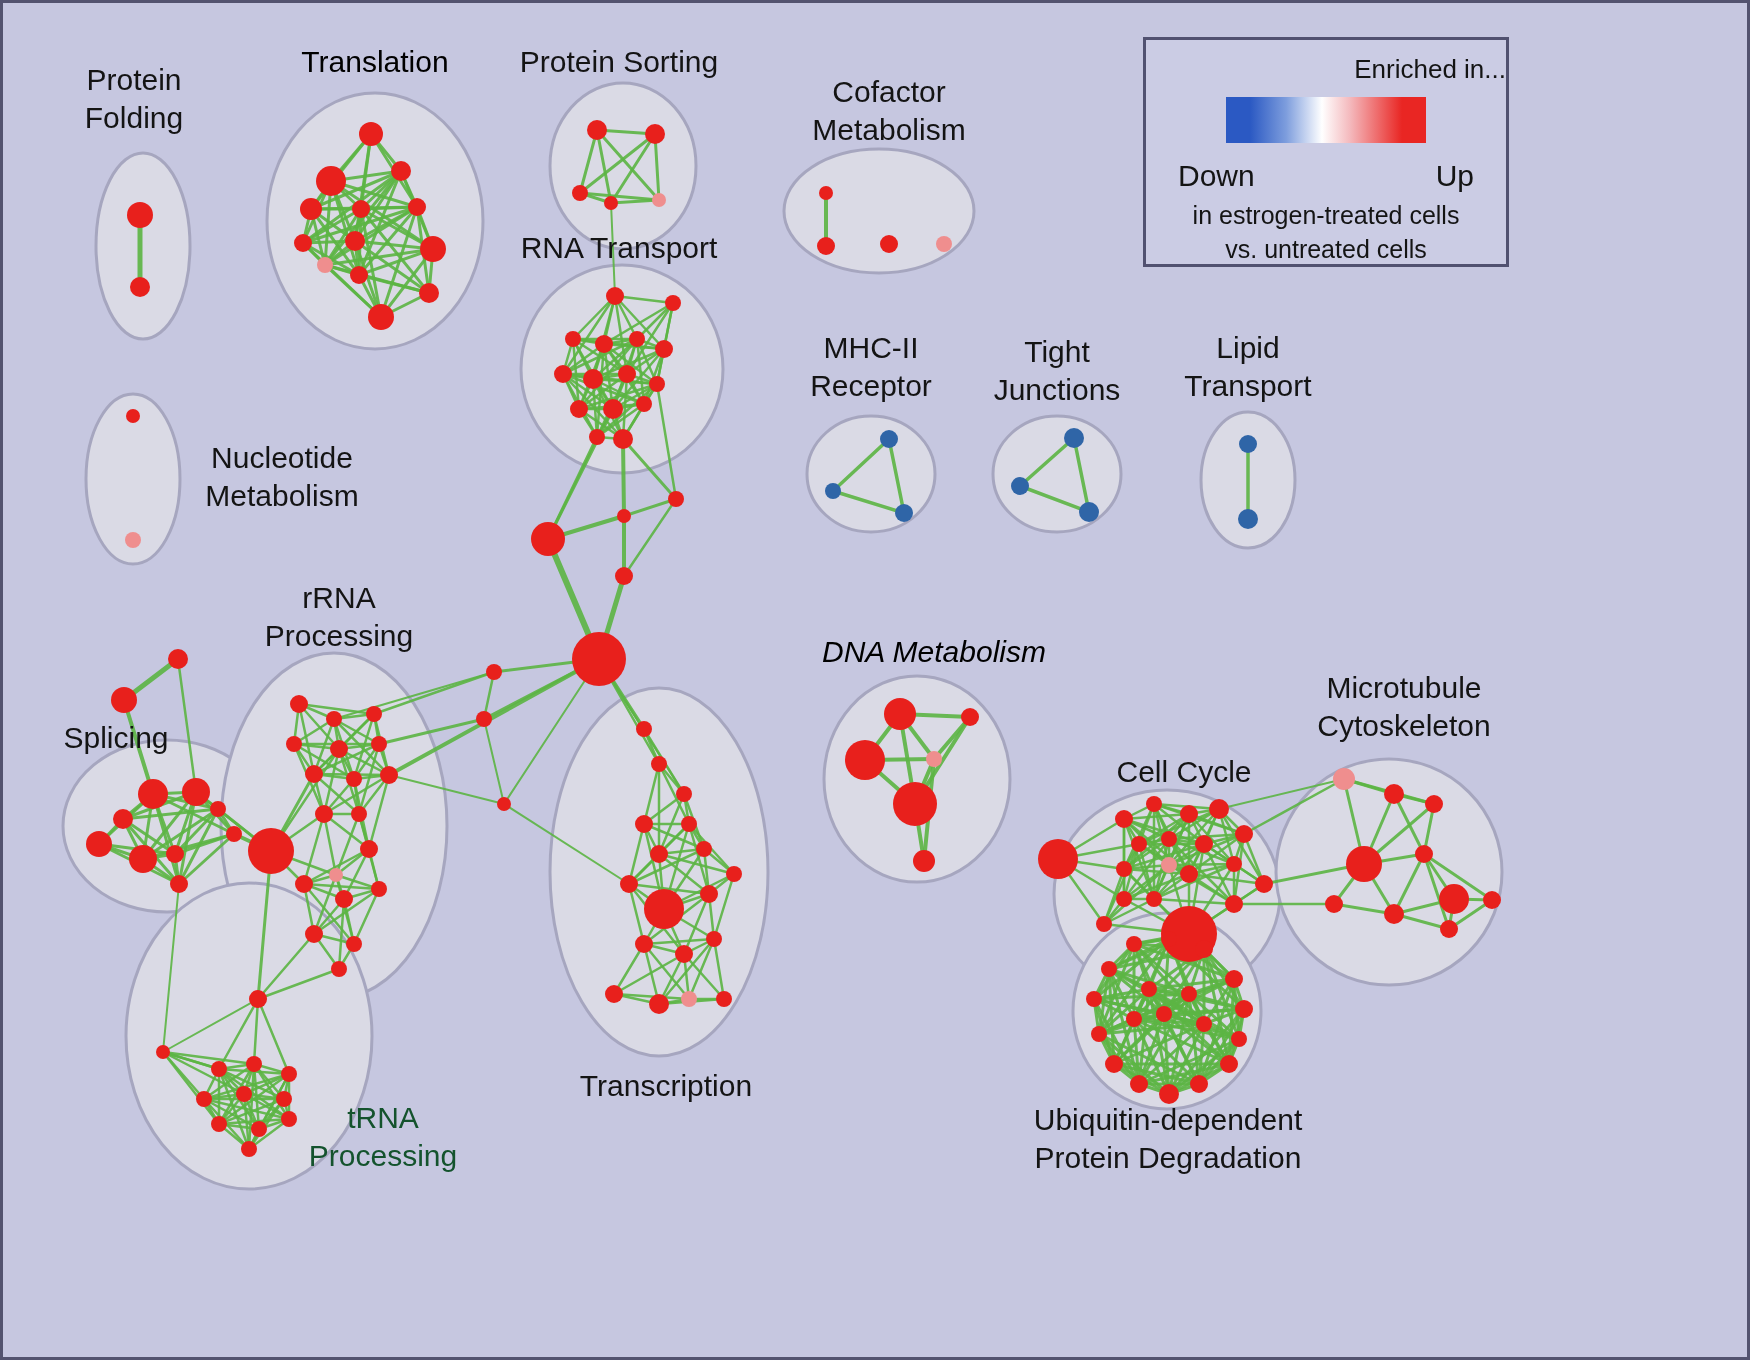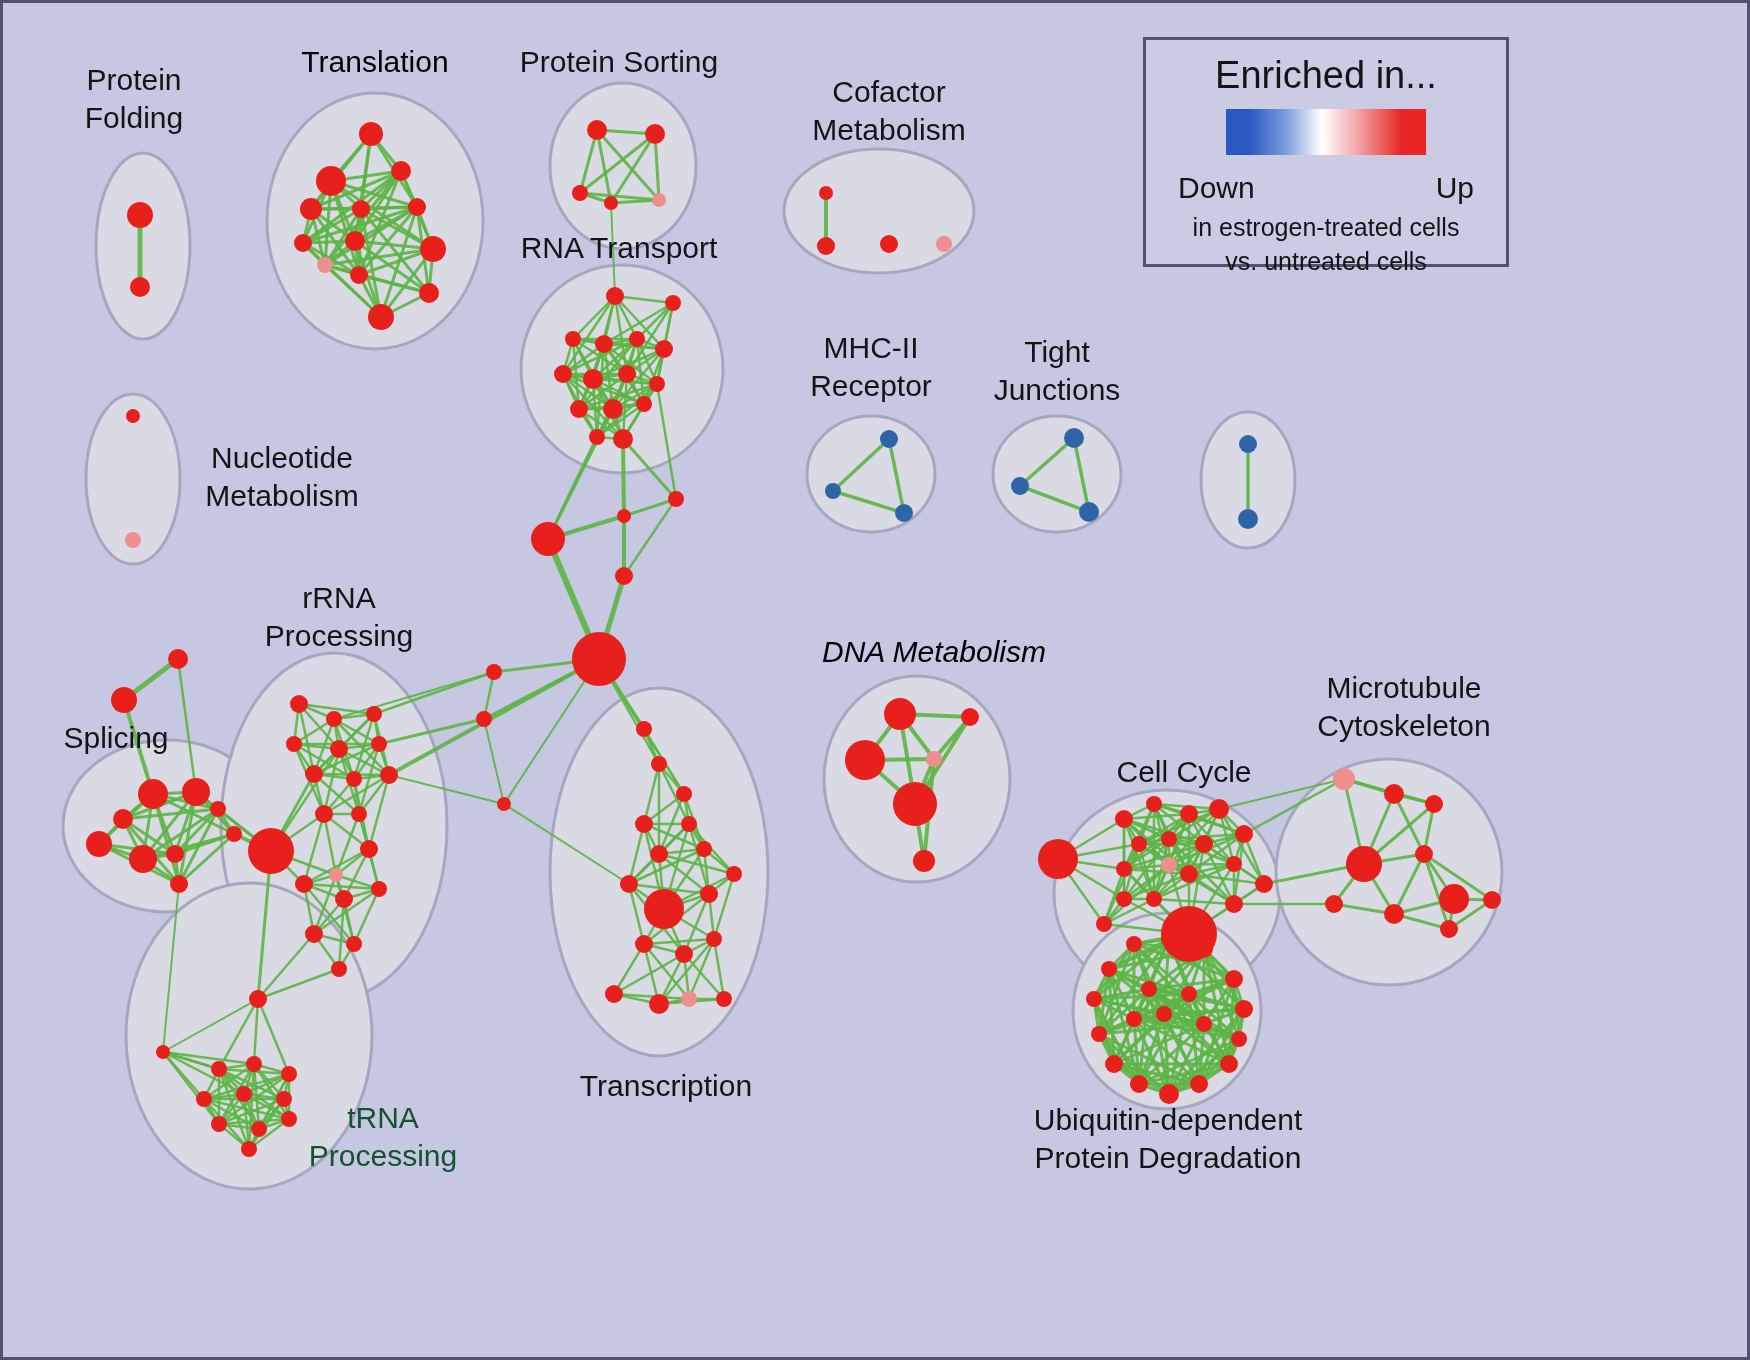--- a/index.html
+++ b/index.html
@@ -1,21 +1,21 @@
 <!DOCTYPE html>
 <html><head>
 <meta charset="utf-8">
 <style>
   html,body{margin:0;padding:0;background:#9a9ab0;}
   .figure{position:relative;width:1750px;height:1360px;background:#c6c7e0;border:3px solid #53536f;box-sizing:border-box;overflow:hidden;font-family:"Liberation Sans",sans-serif;}
   .net-svg{position:absolute;left:0;top:0;width:1750px;height:1360px;}
   .labels-layer{position:absolute;left:0;top:0;width:100%;height:100%;pointer-events:none;}
   .cluster-label{position:absolute;transform:translateX(-50%);white-space:pre-line;text-align:center;font-size:30px;line-height:1.25;color:#141414;}
   .legend{position:absolute;left:1140px;top:34px;width:366px;height:230px;background:#cbccE4;border:3px solid #515170;box-sizing:border-box;text-align:center;color:#141414;}
-  .legend-title{font-size:38px;margin-top:14px;}
+  .legend-title{font-size:26px;margin-top:14px;text-align:right;}
   .legend-gradient{width:200px;height:46px;margin:12px auto 4px auto;background:linear-gradient(to right,#2b59c3 0%,#2b59c3 12%,#7d9ddd 30%,#ffffff 48%,#f4b9bd 62%,#e92623 88%,#e92623 100%);}
   .legend-scale{display:flex;justify-content:space-between;width:296px;margin:16px auto 6px auto;font-size:30px;}
   .legend-sub{font-size:25px;line-height:1.35;}
 </style>
 </head>
 <body>
 
 <div class="figure">
   <svg class="net-svg" viewBox="0 0 1750 1360">
       <ellipse cx="140" cy="243" rx="47" ry="93" fill="#dadae5" stroke="#a6a6bf" stroke-width="3"></ellipse>
@@ -919,20 +919,22 @@
 Folding</div>
       <div class="cluster-label" style="left: 372px; top: 40px; color: #000000;">Translation</div>
       <div class="cluster-label" style="left: 616px; top: 40px; color: rgb(20, 20, 20);">Protein Sorting</div>
       <div class="cluster-label" style="left: 886px; top: 70px; color: rgb(20, 20, 20);">Cofactor
 Metabolism</div>
       <div class="cluster-label" style="left: 616px; top: 226px; color: rgb(20, 20, 20);">RNA Transport</div>
       <div class="cluster-label" style="left: 868px; top: 326px; color: rgb(20, 20, 20);">MHC-II
 Receptor</div>
       <div class="cluster-label" style="left: 1054px; top: 330px; color: rgb(20, 20, 20);">Tight
 Junctions</div>
+      <div class="cluster-label" style="left: 1245px; top: 326px; color: rgb(20, 20, 20);">Lipid
+Transport</div>
       <div class="cluster-label" style="left: 279px; top: 436px; color: rgb(20, 20, 20);">Nucleotide
 Metabolism</div>
       <div class="cluster-label" style="left: 113px; top: 716px; color: rgb(20, 20, 20);">Splicing</div>
       <div class="cluster-label" style="left: 336px; top: 576px; color: rgb(20, 20, 20);">rRNA
 Processing</div>
       <div class="cluster-label" style="left: 380px; top: 1096px; color: #14532d;">tRNA
 Processing</div>
       <div class="cluster-label" style="left: 663px; top: 1064px; color: rgb(20, 20, 20);">Transcription</div>
       <div class="cluster-label" style="left: 931px; top: 630px; color: #000000; font-style: italic;">DNA Metabolism</div>
       <div class="cluster-label" style="left: 1181px; top: 750px; color: rgb(20, 20, 20);">Cell Cycle</div>

